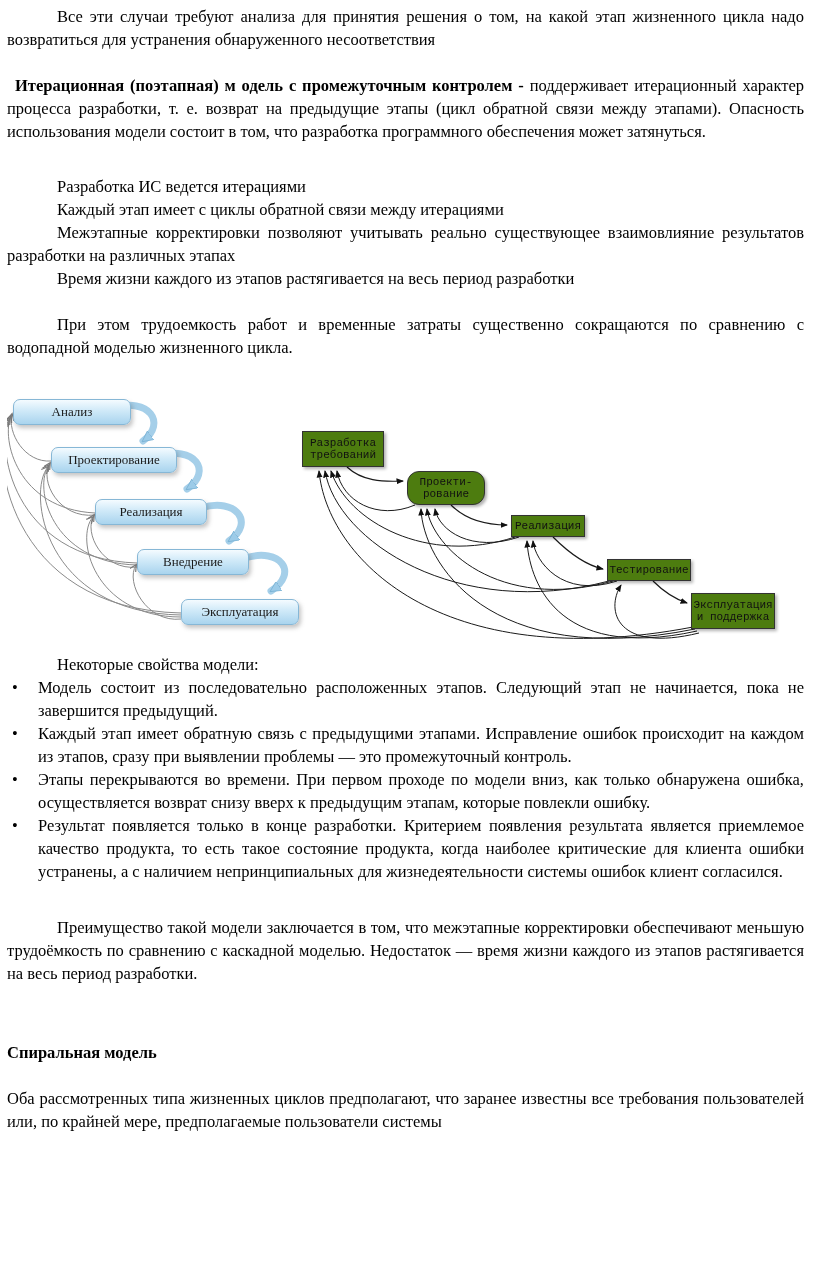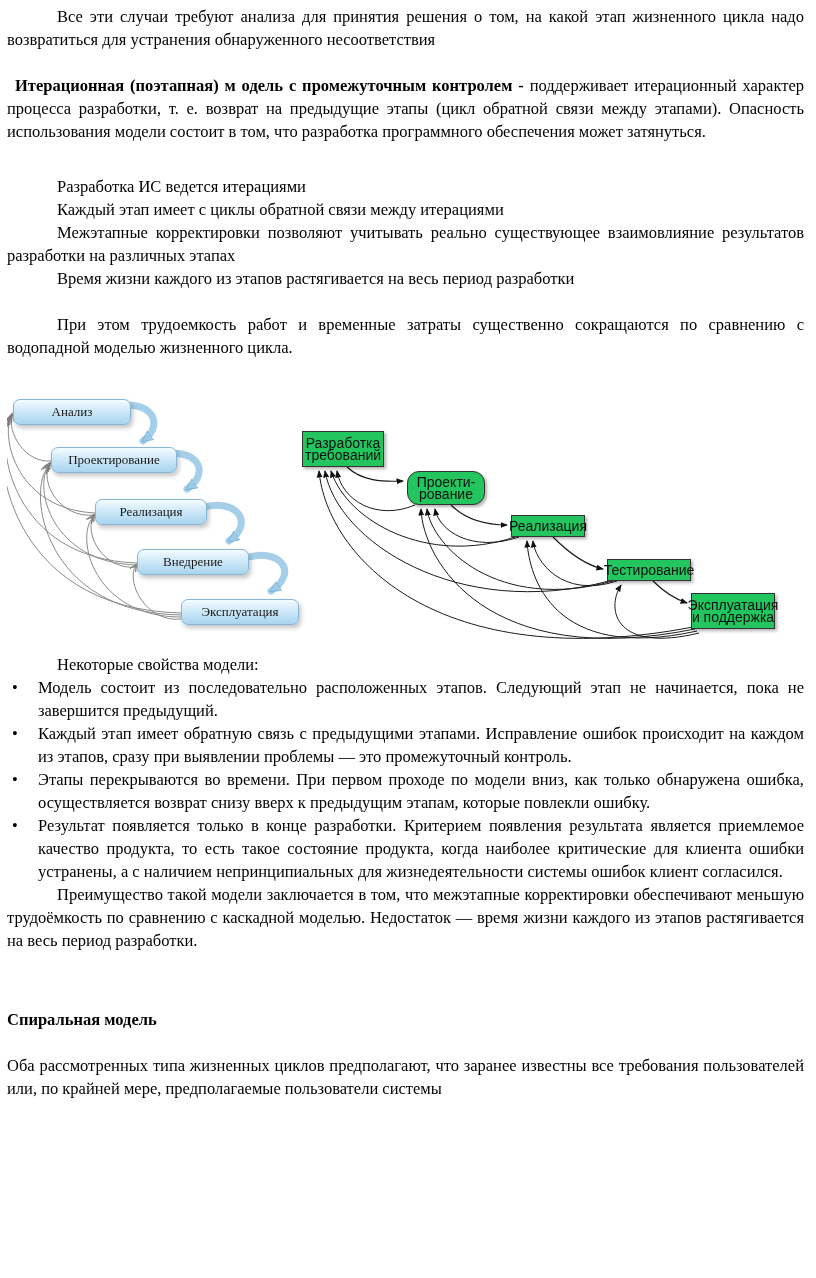--- a/index.html
+++ b/index.html
@@ -46,26 +46,26 @@
     border-radius: 7px;
     background: linear-gradient(180deg, #f4fbff 0%, #cfe9f8 45%, #a9d4ee 100%);
     box-shadow: 2px 3px 4px rgba(90,90,90,0.35);
     display: flex; align-items: center; justify-content: center;
     font-size: 13px; color: #1a1a1a;
   }
   .rbox {
     position: absolute;
     box-sizing: border-box;
     border: 1px solid #333;
-    background: #22c55e;
+    background: #4d7c0f;
     box-shadow: 2px 2px 3px rgba(0,0,0,0.3);
     display: flex; align-items: center; justify-content: center;
     text-align: center;
-    font-family: Liberation Sans, sans-serif;
-    font-size: 14px; line-height: 12.5px; color: #111;
+    font-family: Liberation Mono, monospace;
+    font-size: 11px; line-height: 12.5px; color: #111;
     padding: 1px 2px;
   }
 
   #props-title { }
 
   ul.props {
     list-style: none;
     margin: 0; padding: 0;
   }
   ul.props li {
@@ -74,21 +74,21 @@
     font-size: 16.5px;
     line-height: 23px;
     text-align: justify;
   }
   ul.props .bullet {
     position: absolute;
     left: 5px; top: 0;
     font-size: 16.5px;
   }
 
-  #para4 { }
+  #para4 { margin-top: 33px; }
   #heading-spiral { margin-top: 56px; font-weight: bold; text-align: left; }
   #para5 { margin-top: 23px; }
 </style>
 </head>
 <body>
 
 <div class="page">
   <div class="content">
 
     <p id="para1" class="ind">Все эти случаи требуют анализа для принятия решения о том, на какой этап жизненного цикла надо возвратиться для устранения обнаруженного несоответствия</p>

